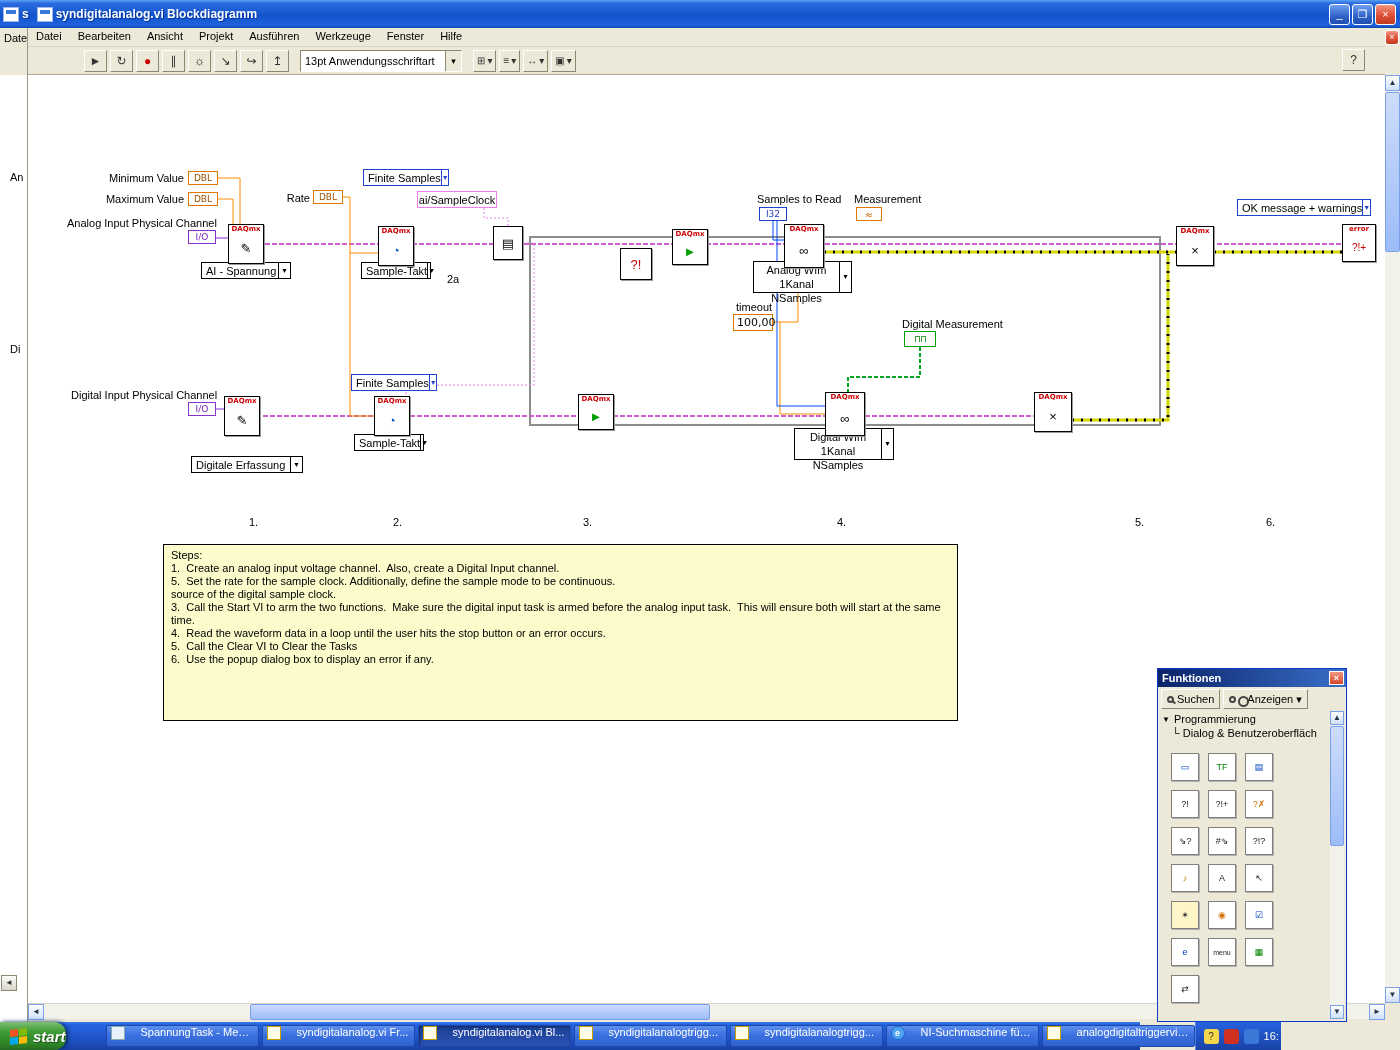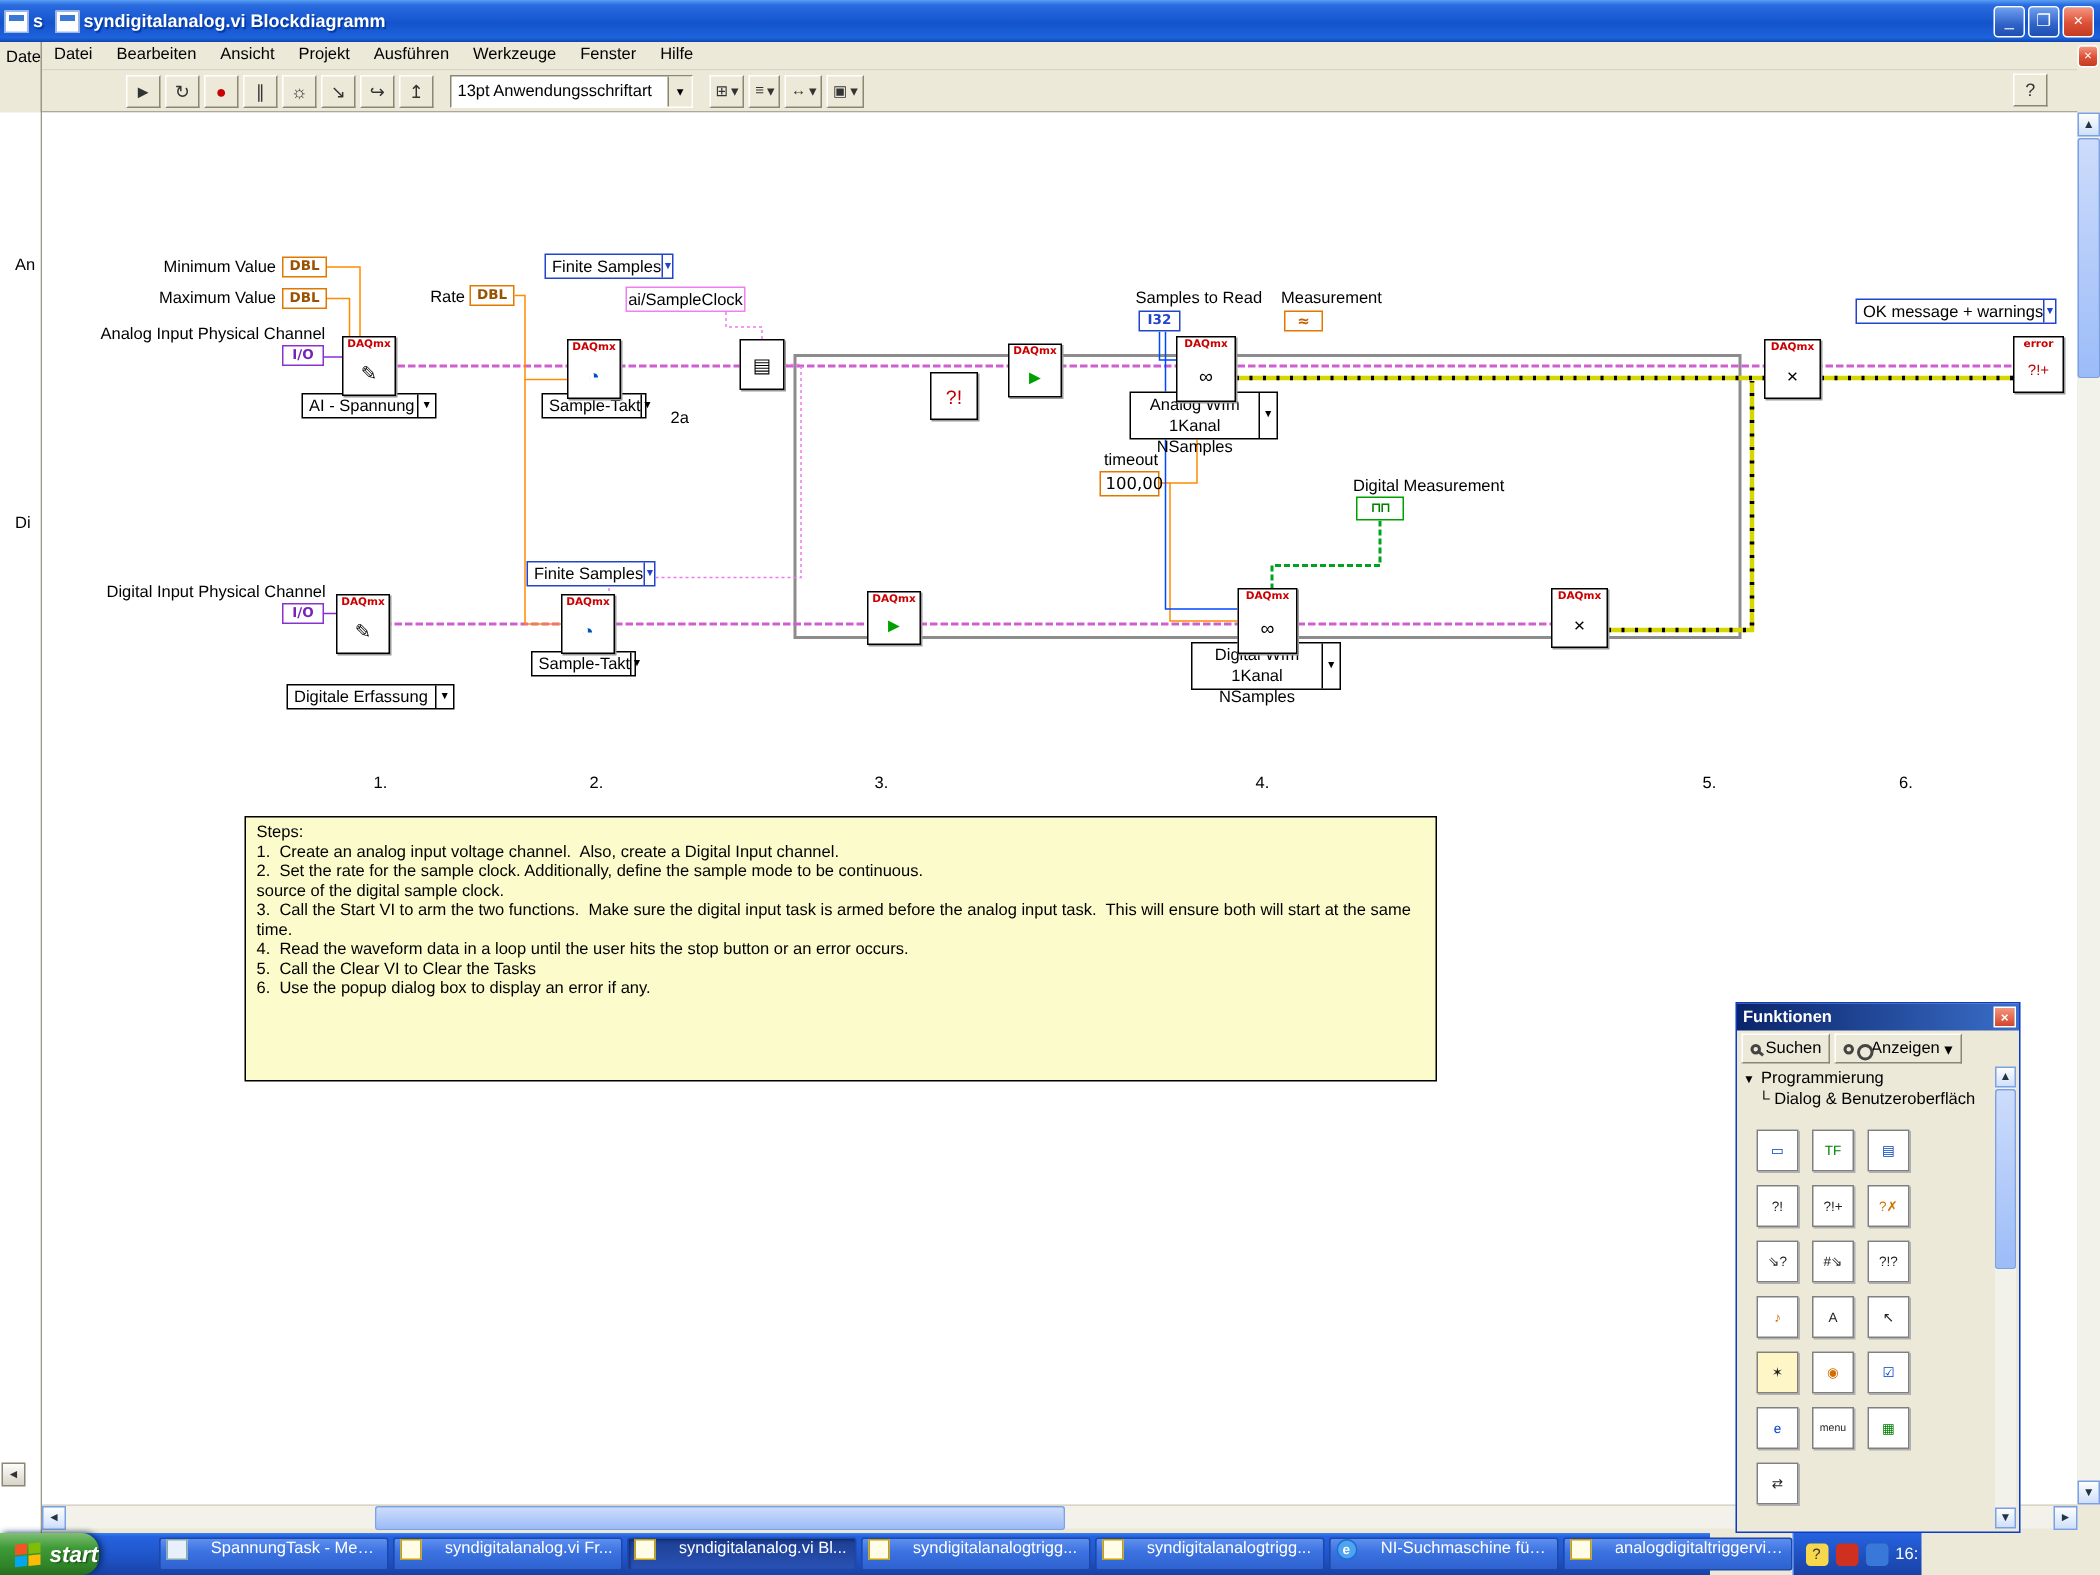--- a/index.html
+++ b/index.html
@@ -29,21 +29,21 @@
   
   .lstrip{position:absolute;left:0;top:28px;width:28px;height:994px;background:#ECE9D8;border-right:1px solid #9a9786}
   .lstrip .white{position:absolute;left:0;top:47px;width:27px;height:968px;background:#fff}
   .sarrow{position:absolute;width:16px;height:16px;background:linear-gradient(180deg,#FDFDFB,#D8D4C8);border:1px solid #8a8775;font-size:8px;text-align:center;line-height:14px;color:#333}
   .rstrip{position:absolute;left:1385px;top:28px;width:15px;height:994px;background:#ECE9D8}
   .vsb{position:absolute;left:1385px;top:75px;width:15px;height:928px;background:#F2F1EA}
   
   .canvas{position:absolute;left:28px;top:75px;width:1357px;height:928px;background:#fff;overflow:hidden}
   .lbl{position:absolute;font-size:11px;white-space:nowrap}
   .ra{text-align:right}
-  .cst{position:absolute;background:#fff;border:1px solid;display:flex;align-items:center;justify-content:center;font-family:"DejaVu Sans",sans-serif;font-size:9px;font-weight:bold}
+  .cst{position:absolute;background:#fff;border:1px solid;display:flex;align-items:center;justify-content:center;font-family:"DejaVu Sans",sans-serif;font-size:9px;font-weight:normal}
   .dblc{border-color:#E07800;color:#9A5200}
   .ioc{border-color:#8833CC;color:#7722BB}
   .i32c{border-color:#2244CC;color:#2244CC}
   .numc{border-color:#E07800;color:#000;font-weight:normal;font-size:11px;justify-content:flex-start;padding-left:3px}
   .wavc{border-color:#E07800;color:#C06000;font-size:10px}
   .dwav{border-color:#00A000;color:#008000;font-size:9px;letter-spacing:-1px}
   .strc{position:absolute;background:#fff;border:1px solid #F080F0;display:flex;align-items:center;justify-content:center;font-size:11px}
   .ring{position:absolute;background:#fff;border:1px solid #000;display:flex;align-items:center;font-size:11px;padding-left:4px;white-space:nowrap}
   .ring .dd{margin-left:auto;align-self:stretch;width:12px;border-left:1px solid #000;display:flex;align-items:center;justify-content:center;font-size:7px}
   .ring.blue{border-color:#2244CC}
@@ -323,21 +323,21 @@
   <div class="marker" style="left:221px;top:441px">1.</div>
   <div class="marker" style="left:365px;top:441px">2.</div>
   <div class="marker" style="left:555px;top:441px">3.</div>
   <div class="marker" style="left:809px;top:441px">4.</div>
   <div class="marker" style="left:1107px;top:441px">5.</div>
   <div class="marker" style="left:1238px;top:441px">6.</div>
 
   <div class="note">
     <div>Steps:</div>
     <div>1.  Create an analog input voltage channel.  Also, create a Digital Input channel.</div>
-    <div>2.  Set the rate for the sample clock. Additionally, define the sample mode to be continuous.</div>
+    <div>5.  Set the rate for the sample clock. Additionally, define the sample mode to be continuous.</div>
     <div>source of the digital sample clock.</div>
     <div>3.  Call the Start VI to arm the two functions.  Make sure the digital input task is armed before the analog input task.  This will ensure both will start at the same</div>
     <div>time.</div>
     <div>4.  Read the waveform data in a loop until the user hits the stop button or an error occurs.</div>
     <div>5.  Call the Clear VI to Clear the Tasks</div>
     <div>6.  Use the popup dialog box to display an error if any.</div>
   </div>
 </div>
 
 <div class="rstrip">

